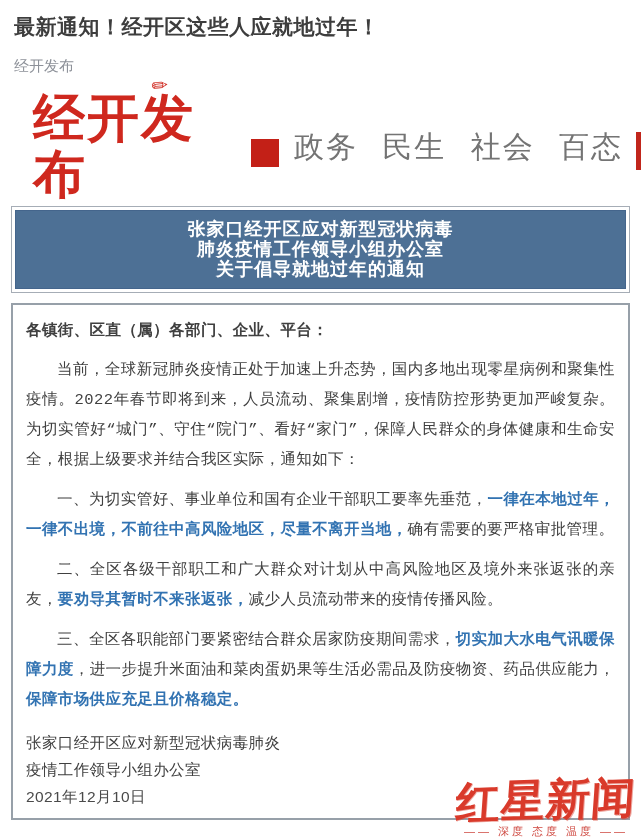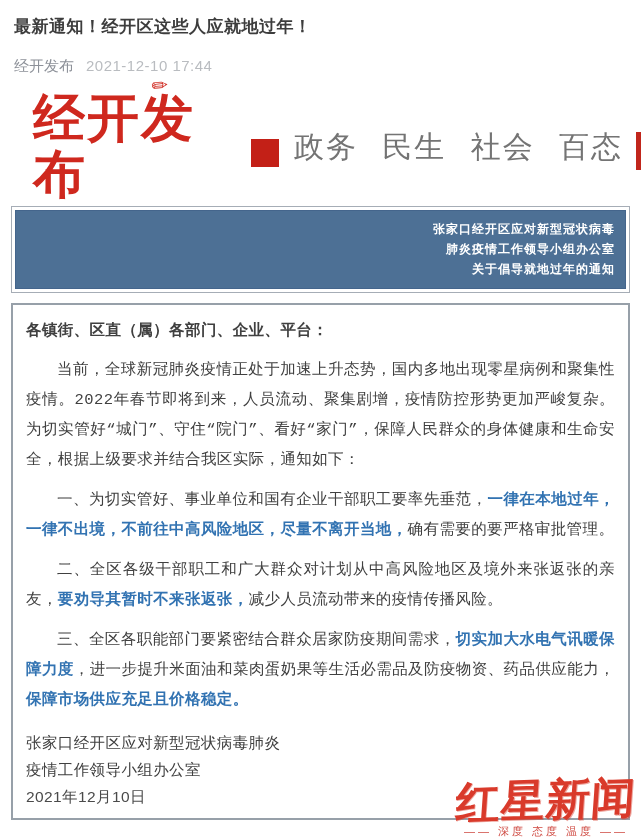--- a/index.html
+++ b/index.html
@@ -9,21 +9,21 @@
     width:641px; height:839px;
     margin:0 auto;
     background:#fff;
     overflow:hidden;
     font-family:"Liberation Sans","DejaVu Sans",sans-serif;
     padding-top:13px;
   }
   
   .title {
     margin:0 14px;
-    font-size:17px; line-height:28px;
+    font-size:21px; line-height:28px;
     font-weight:600; color:#3d3d3d;
     letter-spacing:0.5px;
   }
   .byline {
     margin:15px 14px 0;
     font-size:15px; line-height:20px;
     display:flex; align-items:baseline; gap:12px;
   }
   .byline .source { color:#8d9199; }
   .byline .pubtime { color:#b9bcc0; letter-spacing:0.5px; }
@@ -67,23 +67,23 @@
   .blue-outer {
     margin:12px 11px 0;
     border:1px solid #a6adb6;
     background:#fff;
     padding:3px;
   }
   .blue-inner {
     background:#4d7095;
     border:1px solid #44658c;
     color:#ffffff;
-    text-align:right;
+    text-align:center;
     font-weight:700;
-    font-size:12px; line-height:20px;
+    font-size:18px; line-height:20px;
     padding:8px 10px 9px;
     letter-spacing:1px;
   }
   
   .content-box {
     margin:10px 11px 0;
     border:2px solid #97a0a9;
     padding:10px 13px 8px;
     color:#404040;
     font-size:15.5px;
@@ -129,21 +129,20 @@
 </style>
 </head>
 <body>
 
 <div class="page">
 
   <h1 class="title">最新通知！经开区这些人应就地过年！</h1>
 
   <div class="byline">
     <span class="source">经开发布</span>
-    <span class="pubtime">2021-12-10 17:44</span>
   </div>
 
   <div class="banner">
     <div class="logo-wrap">
       <span class="pencil">✎</span>
       <span class="logo-text">经开发布</span>
     </div>
     <span class="red-square"></span>
     <span class="nav-words">政务 民生 社会 百态</span>
     <span class="red-bar"></span>

